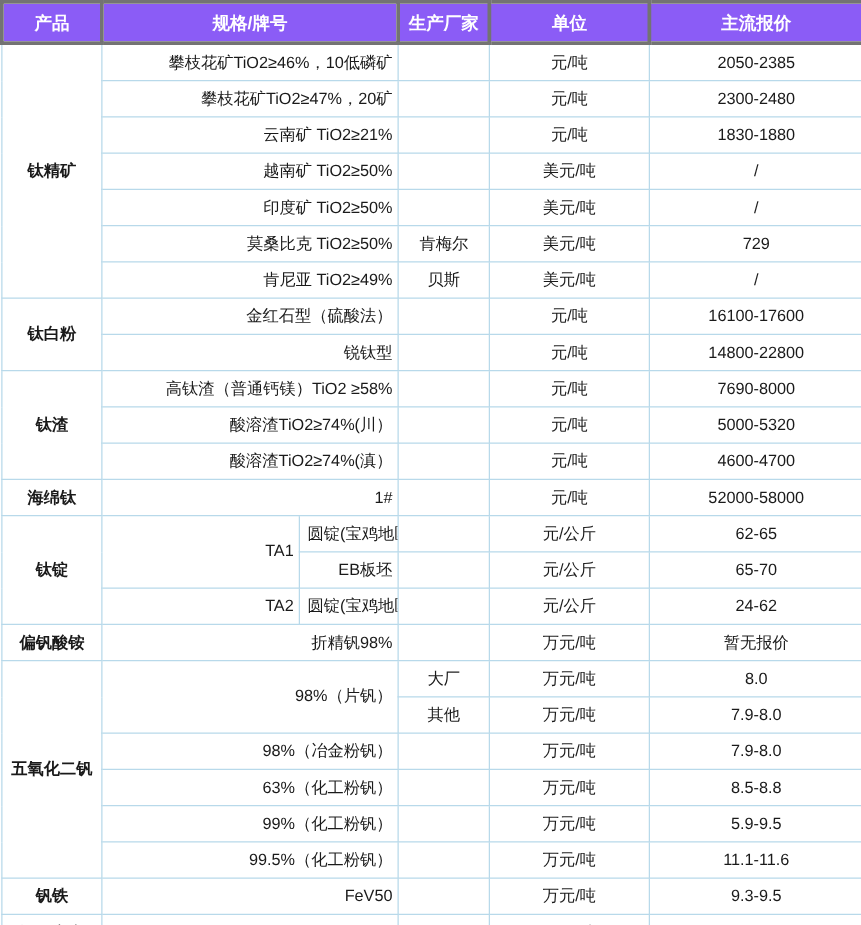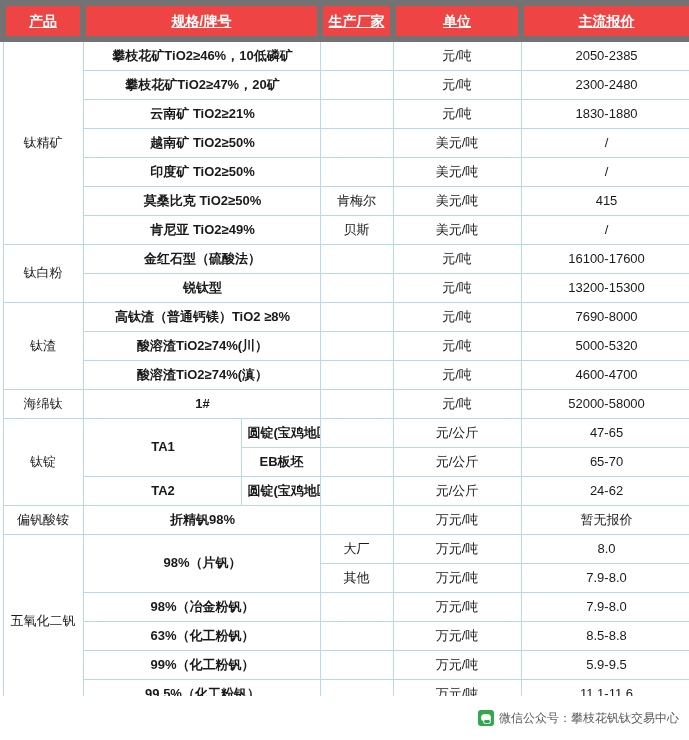--- a/index.html
+++ b/index.html
@@ -22,30 +22,29 @@
     height:28px;
     padding:0 4px;
     text-align:center;
     vertical-align:middle;
     font-size:13px;
     line-height:1.15;
     white-space:nowrap;
     overflow:hidden;
   }
   thead th{
-    background:#ef4444;
+    background:#8b5cf6;
     color:#ffffff;
     font-weight:bold;
-    border:6px solid #737373;
+    border:3px solid #737373;
     height:30px;
     font-size:14px;
-    text-decoration:underline;
-  }
-  td.left{text-align:center;padding-left:6px;font-weight:bold;}
-  td.prod{font-weight:normal;}
+  }
+  td.left{text-align:right;padding-left:6px;}
+  td.prod{font-weight:bold;}
   .footer{
     position:absolute;
     left:0;bottom:0;
     width:689px;height:44px;
     background:#ffffff;
     display:flex;
     align-items:center;
     justify-content:flex-end;
     padding-right:10px;
     box-sizing:border-box;
@@ -135,21 +134,21 @@
         <td class="left" colspan="2">印度矿 TiO2≥50%</td>
         <td></td>
         <td>美元/吨</td>
         <td>/</td>
         <td>不含税港口交货</td>
       </tr>
       <tr>
         <td class="left" colspan="2">莫桑比克 TiO2≥50%</td>
         <td>肯梅尔</td>
         <td>美元/吨</td>
-        <td>415</td>
+        <td>729</td>
         <td>不含税港口交货</td>
       </tr>
       <tr>
         <td class="left" colspan="2">肯尼亚 TiO2≥49%</td>
         <td>贝斯</td>
         <td>美元/吨</td>
         <td>/</td>
         <td>不含税港口交货</td>
       </tr>
 
@@ -158,27 +157,27 @@
         <td class="left" colspan="2">金红石型（硫酸法）</td>
         <td></td>
         <td>元/吨</td>
         <td>16100-17600</td>
         <td>主流报价含税承兑</td>
       </tr>
       <tr>
         <td class="left" colspan="2">锐钛型</td>
         <td></td>
         <td>元/吨</td>
-        <td>13200-15300</td>
+        <td>14800-22800</td>
         <td>主流报价含税承兑</td>
       </tr>
 
       <tr>
         <td class="prod" rowspan="3">钛渣</td>
-        <td class="left" colspan="2">高钛渣（普通钙镁）TiO2 ≥8%</td>
+        <td class="left" colspan="2">高钛渣（普通钙镁）TiO2 ≥58%</td>
         <td></td>
         <td>元/吨</td>
         <td>7690-8000</td>
         <td>出厂 含税承兑价</td>
       </tr>
       <tr>
         <td class="left" colspan="2">酸溶渣TiO2≥74%(川）</td>
         <td></td>
         <td>元/吨</td>
         <td>5000-5320</td>
@@ -200,21 +199,21 @@
         <td>52000-58000</td>
         <td>出厂 含税现金价</td>
       </tr>
 
       <tr>
         <td class="prod" rowspan="3">钛锭</td>
         <td class="left" rowspan="2">TA1</td>
         <td class="left">圆锭(宝鸡地区)</td>
         <td></td>
         <td>元/公斤</td>
-        <td>47-65</td>
+        <td>62-65</td>
         <td>出厂 含税现金价</td>
       </tr>
       <tr>
         <td class="left">EB板坯</td>
         <td></td>
         <td>元/公斤</td>
         <td>65-70</td>
         <td>出厂 含税现金价</td>
       </tr>
       <tr>
@@ -292,20 +291,14 @@
         <td class="left" colspan="2">VN16</td>
         <td></td>
         <td>万元/吨</td>
         <td>12.3-12.5</td>
         <td>出厂 含税现金价</td>
       </tr>
 
     </tbody>
   </table>
 
-  <div class="footer">
-    <div class="wm">
-      <span class="wm-logo"></span>
-      <span>微信公众号：攀枝花钒钛交易中心</span>
-    </div>
-  </div>
 
 </div>
 
 </body></html>

